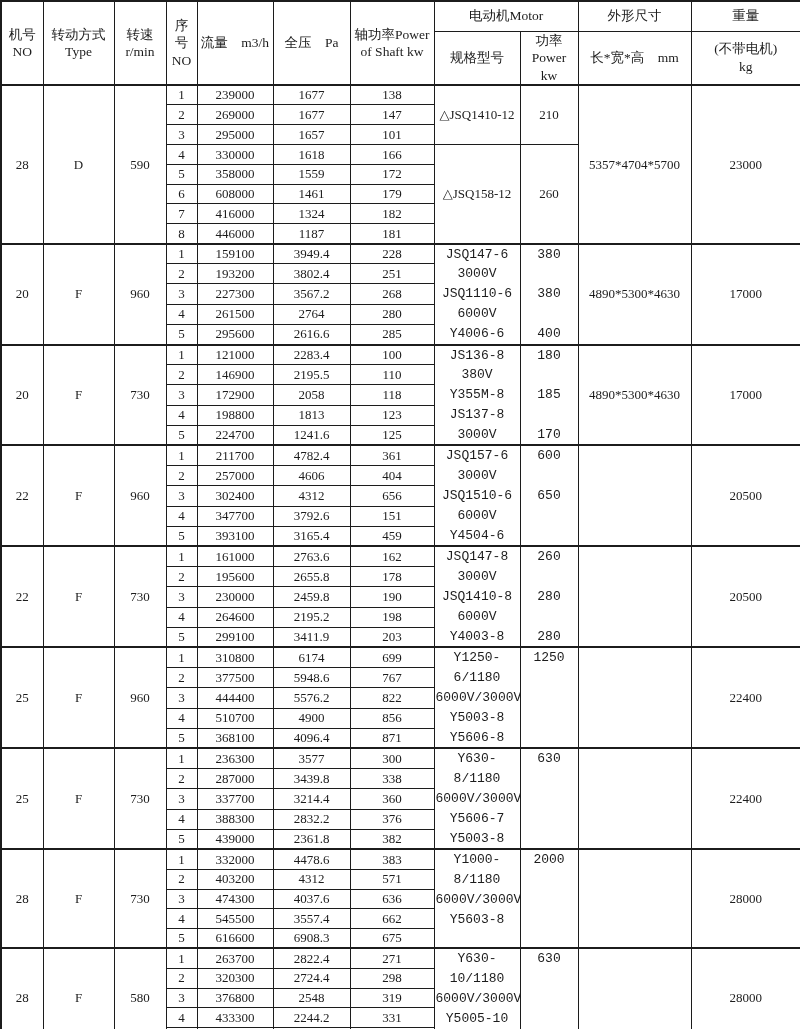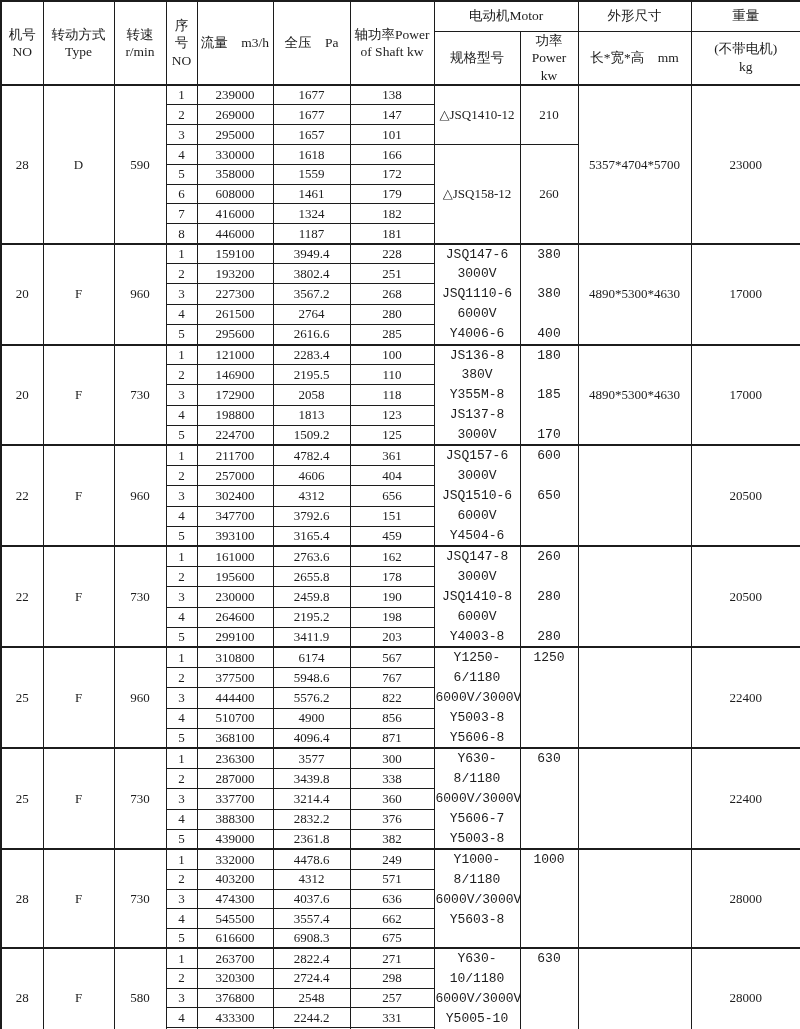--- a/index.html
+++ b/index.html
@@ -220,21 +220,21 @@
       </tr>
       <tr>
         <td>4</td>
         <td>198800</td>
         <td>1813</td>
         <td>123</td>
       </tr>
       <tr>
         <td>5</td>
         <td>224700</td>
-        <td>1509.2</td>
+        <td>1241.6</td>
         <td>125</td>
       </tr>
       <tr class="block-start">
         <td rowspan="5">22</td>
         <td rowspan="5">F</td>
         <td rowspan="5">960</td>
         <td>1</td>
         <td>211700</td>
         <td>4782.4</td>
         <td>361</td>
@@ -318,21 +318,21 @@
         <td>3411.9</td>
         <td>203</td>
       </tr>
       <tr class="block-start">
         <td rowspan="5">25</td>
         <td rowspan="5">F</td>
         <td rowspan="5">960</td>
         <td>1</td>
         <td>310800</td>
         <td>6174</td>
-        <td>567</td>
+        <td>699</td>
         <td rowspan="5" class="top">Y1250-6/1180
 6000V/3000V
 Y5003-8
 Y5606-8</td>
         <td rowspan="5" class="top">1250</td>
         <td rowspan="5"></td>
         <td rowspan="5">22400</td>
       </tr>
       <tr>
         <td>2</td>
@@ -398,25 +398,25 @@
         <td>2361.8</td>
         <td>382</td>
       </tr>
       <tr class="block-start">
         <td rowspan="5">28</td>
         <td rowspan="5">F</td>
         <td rowspan="5">730</td>
         <td>1</td>
         <td>332000</td>
         <td>4478.6</td>
-        <td>249</td>
+        <td>383</td>
         <td rowspan="5" class="top">Y1000-8/1180
 6000V/3000V
 Y5603-8</td>
-        <td rowspan="5" class="top">1000</td>
+        <td rowspan="5" class="top">2000</td>
         <td rowspan="5"></td>
         <td rowspan="5">28000</td>
       </tr>
       <tr>
         <td>2</td>
         <td>403200</td>
         <td>4312</td>
         <td>571</td>
       </tr>
       <tr>
@@ -455,21 +455,21 @@
       <tr>
         <td>2</td>
         <td>320300</td>
         <td>2724.4</td>
         <td>298</td>
       </tr>
       <tr>
         <td>3</td>
         <td>376800</td>
         <td>2548</td>
-        <td>257</td>
+        <td>319</td>
       </tr>
       <tr>
         <td>4</td>
         <td>433300</td>
         <td>2244.2</td>
         <td>331</td>
       </tr>
       <tr>
         <td>5</td>
         <td>489800</td>

